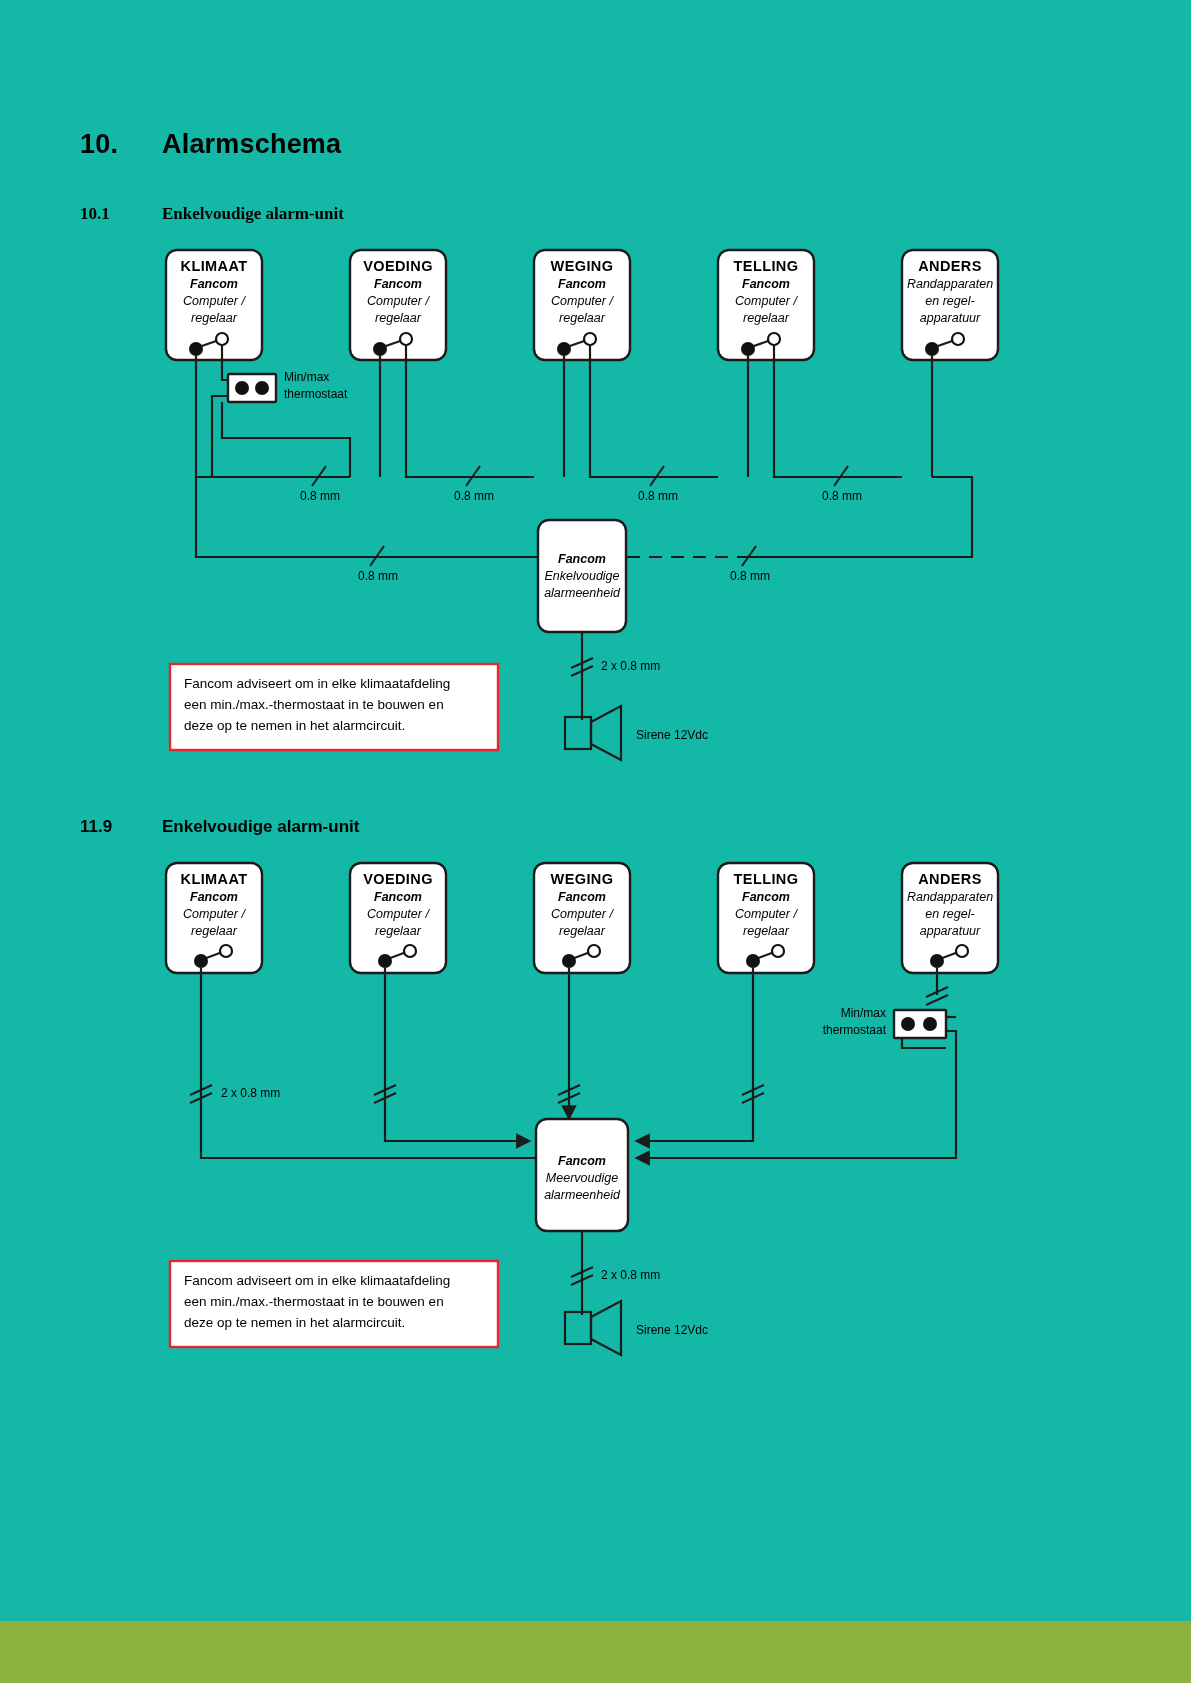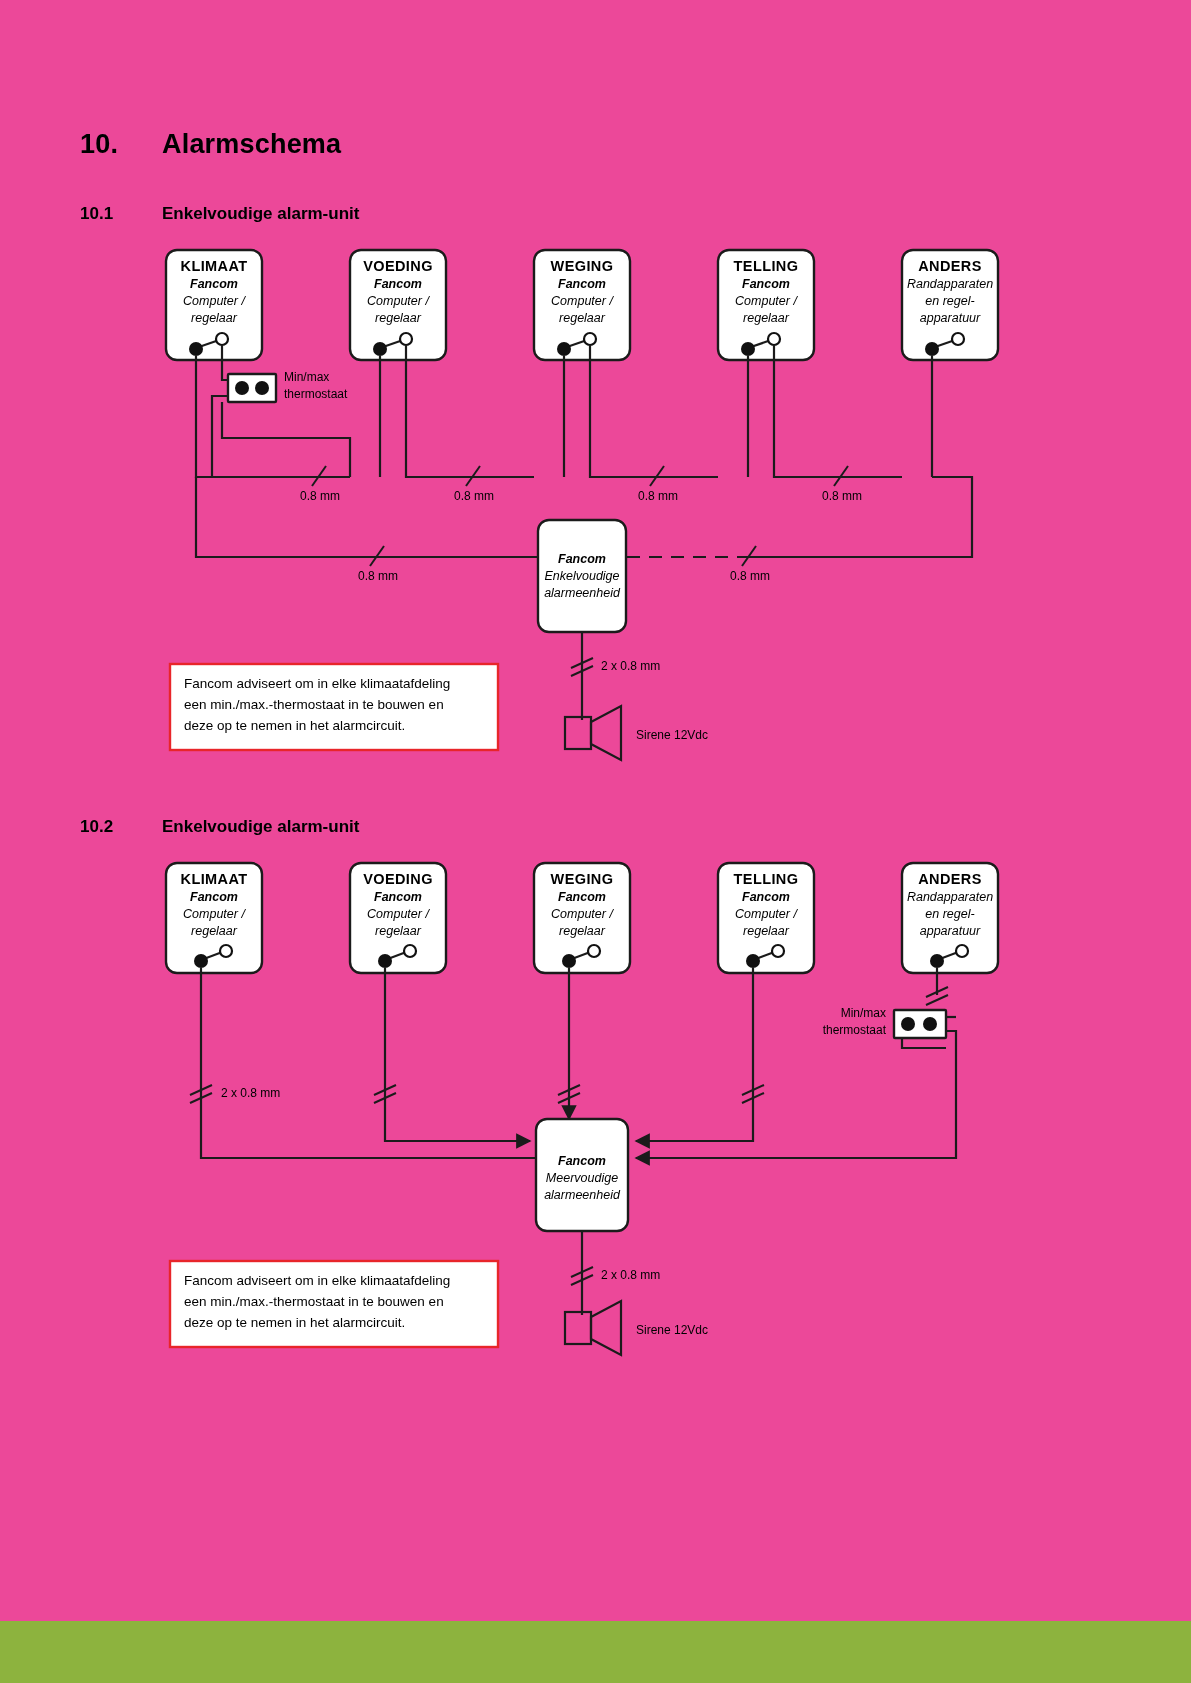--- a/index.html
+++ b/index.html
@@ -1,23 +1,23 @@
 <!DOCTYPE html>
 <html><head>
 <meta charset="utf-8">
 <style>
   html,body{margin:0;padding:0;background:#ffffff;}
   body{width:1191px;height:1683px;position:relative;font-family:"Liberation Sans",sans-serif;color:#000;}
-  .page{position:absolute;inset:0;background:#ec4899;}
+  .page{position:absolute;inset:0;background:#14b8a6;}
 
   .h1{position:absolute;left:80px;top:129px;font-size:27px;font-weight:bold;letter-spacing:.2px;}
   .h1 .num{display:inline-block;width:82px;}
   .h2{position:absolute;left:80px;font-size:17px;font-weight:bold;}
   .h2 .num{display:inline-block;width:82px;}
-  #h2a{top:204px;}
+  #h2a{top:204px;font-family:Liberation Serif, serif;}
   #h2b{top:817px;}
 
   .fig{position:absolute;left:0;}
   #fig1{top:232px;}
   #fig2{top:845px;}
 
   .footer-bar{position:absolute;left:0;bottom:0;width:1191px;height:62px;background:#8db33e;}
 
   svg text{font-family:"Liberation Sans",sans-serif;}
   .t-title{font-size:14.5px;font-weight:bold;letter-spacing:.4px;}
@@ -165,21 +165,21 @@
     <g>
       <rect class="warnbox" x="170" y="432" width="328" height="86"></rect>
       <text class="t-warn" x="184" y="456">Fancom adviseert om in elke klimaatafdeling</text>
       <text class="t-warn" x="184" y="477">een min./max.-thermostaat in te bouwen en</text>
       <text class="t-warn" x="184" y="498">deze op te nemen in het alarmcircuit.</text>
     </g>
   </svg>
   </div>
 
   <div class="h2" id="h2b">
-    <span class="num">10.2</span><span>Enkelvoudige alarm-unit</span>
+    <span class="num">11.9</span><span>Enkelvoudige alarm-unit</span>
   </div>
 
   <div class="fig" id="fig2">
   <svg width="1191" height="530" viewBox="0 0 1191 530">
 
     <defs>
       <marker id="arrow" viewBox="0 0 10 10" refX="9" refY="5" markerWidth="7" markerHeight="7" orient="auto-start-reverse">
         <path d="M 0 0 L 10 5 L 0 10 z" fill="#1b1b1b"></path>
       </marker>
     </defs>

